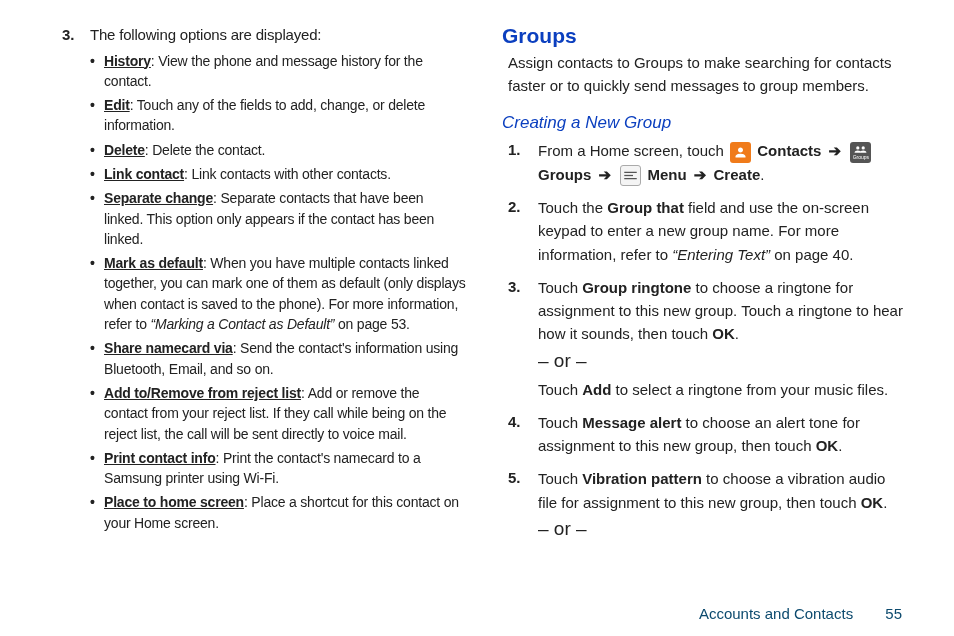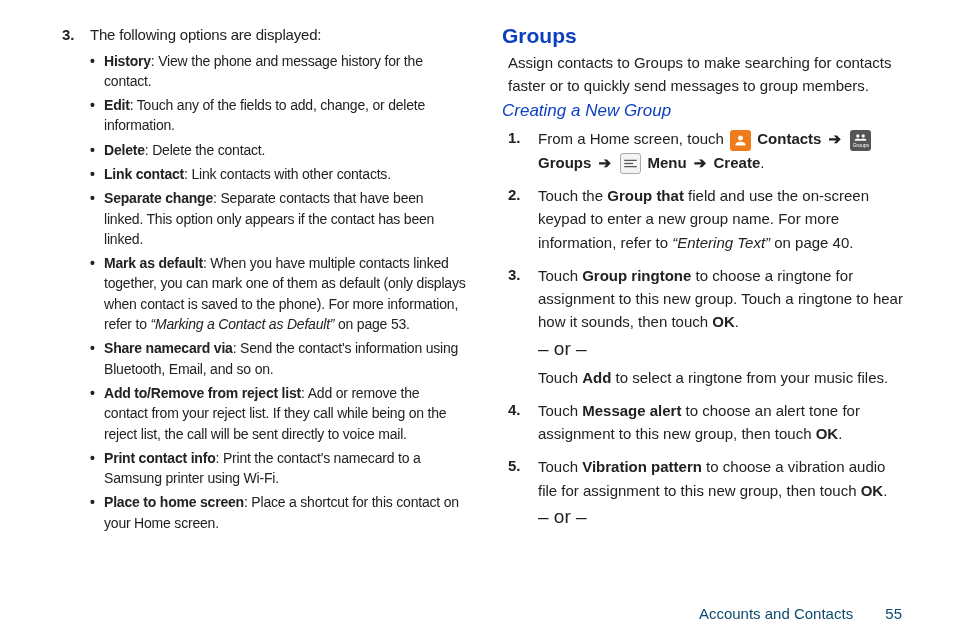--- a/index.html
+++ b/index.html
@@ -45,34 +45,34 @@
     font-size: 14px;
     line-height: 1.45;
   }
   .bullet .dot {
     min-width: 14px;
     font-weight: bold;
   }
   .bullet .bt {
     flex: 1;
   }
-  .bt b { font-weight: bold; }
+  .bt b { font-weight: bold; text-decoration: underline; }
   .ital { font-style: italic; }
   .condensed { font-stretch: condensed; letter-spacing: -0.2px; }
   .h-blue {
     color: #0b3fbf;
     font-weight: bold;
     font-size: 21px;
     margin-bottom: 4px;
     font-family: Arial, Helvetica, sans-serif;
   }
   .para {
     font-size: 15px;
     line-height: 1.5;
-    margin-bottom: 4px;
+    margin-bottom: 16px;
     margin-left: 6px;
   }
   .h-blue-ital {
     color: #0b3fbf;
     font-weight: normal;
     font-style: italic;
     font-size: 17px;
     margin-bottom: 6px;
   }
   .right-list {

